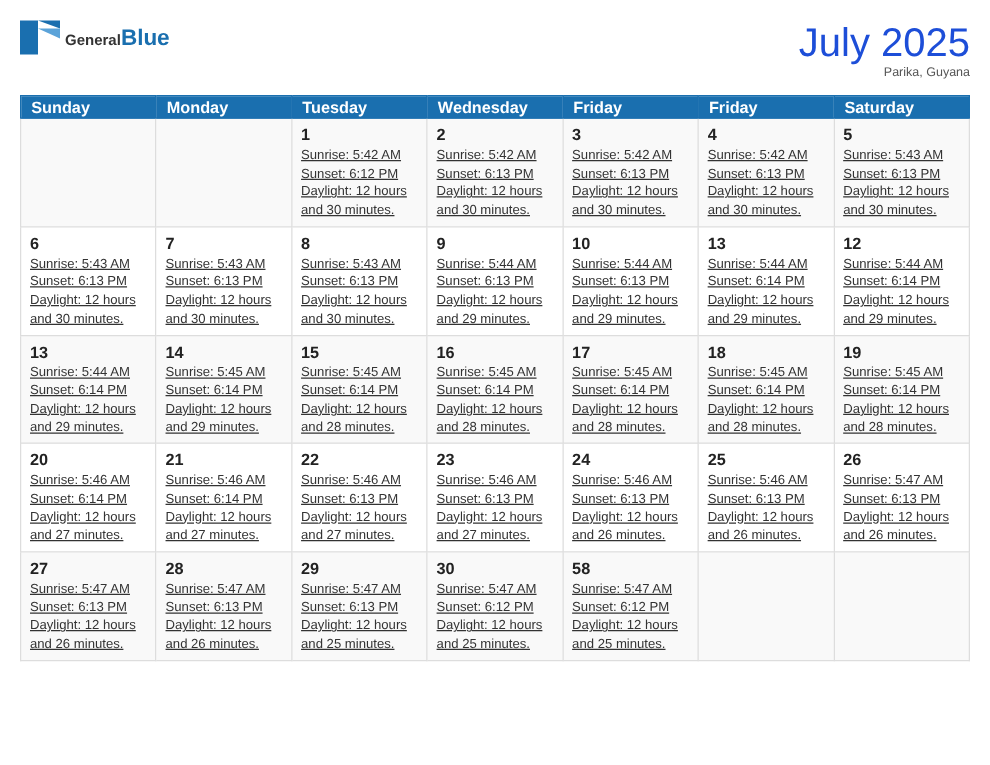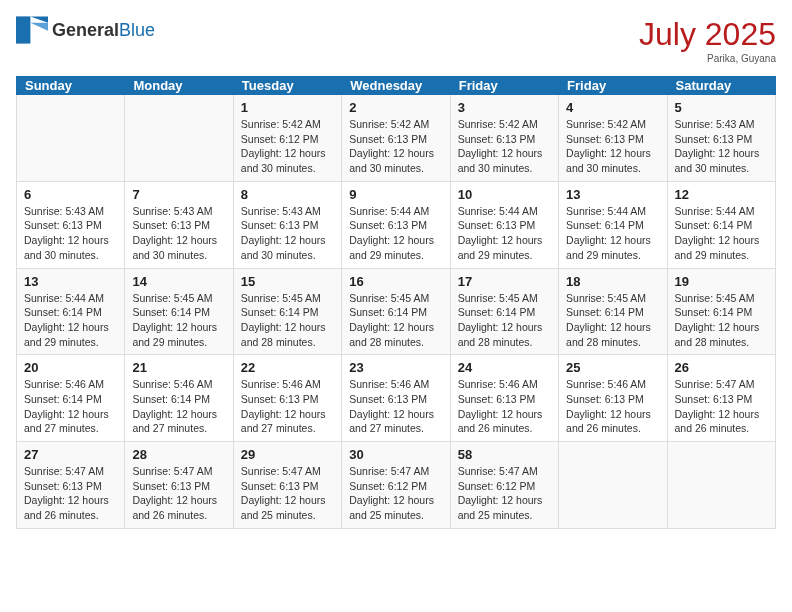--- a/index.html
+++ b/index.html
@@ -15,40 +15,40 @@
       justify-content: space-between;
       align-items: flex-start;
       margin-bottom: 12px;
     }
     .logo {
       display: flex;
       align-items: center;
       gap: 4px;
     }
     .logo-text-general {
-      font-size: 18px;
+      font-size: 12px;
       font-weight: bold;
       color: #333;
       text-align: center;
     }
     .logo-text-blue {
       font-size: 18px;
-      font-weight: normal;
+      font-weight: bold;
       color: #1a6faf;
     }
     .logo-icon {
       width: 32px;
       height: 28px;
     }
     .title-block {
       text-align: right;
     }
     .month-year {
       font-size: 32px;
-      color: #b91c1c;
+      color: #1d4ed8;
       font-weight: normal;
     }
     .location {
       font-size: 10px;
       color: #555;
     }
     .calendar {
       width: 100%;
       border-collapse: collapse;
       border: 1px solid #ccc;
@@ -83,20 +83,21 @@
       font-size: 13px;
       font-weight: bold;
       color: #222;
       display: block;
       margin-bottom: 2px;
     }
     .day-info {
       font-size: 10.5px;
       color: #333;
       line-height: 1.4;
+      text-decoration: underline;
     }
     .empty-cell {
       background: #f9f9f9;
     }
   </style>
 </head>
 <body>
 
 <div class="header">
   <div class="logo">

